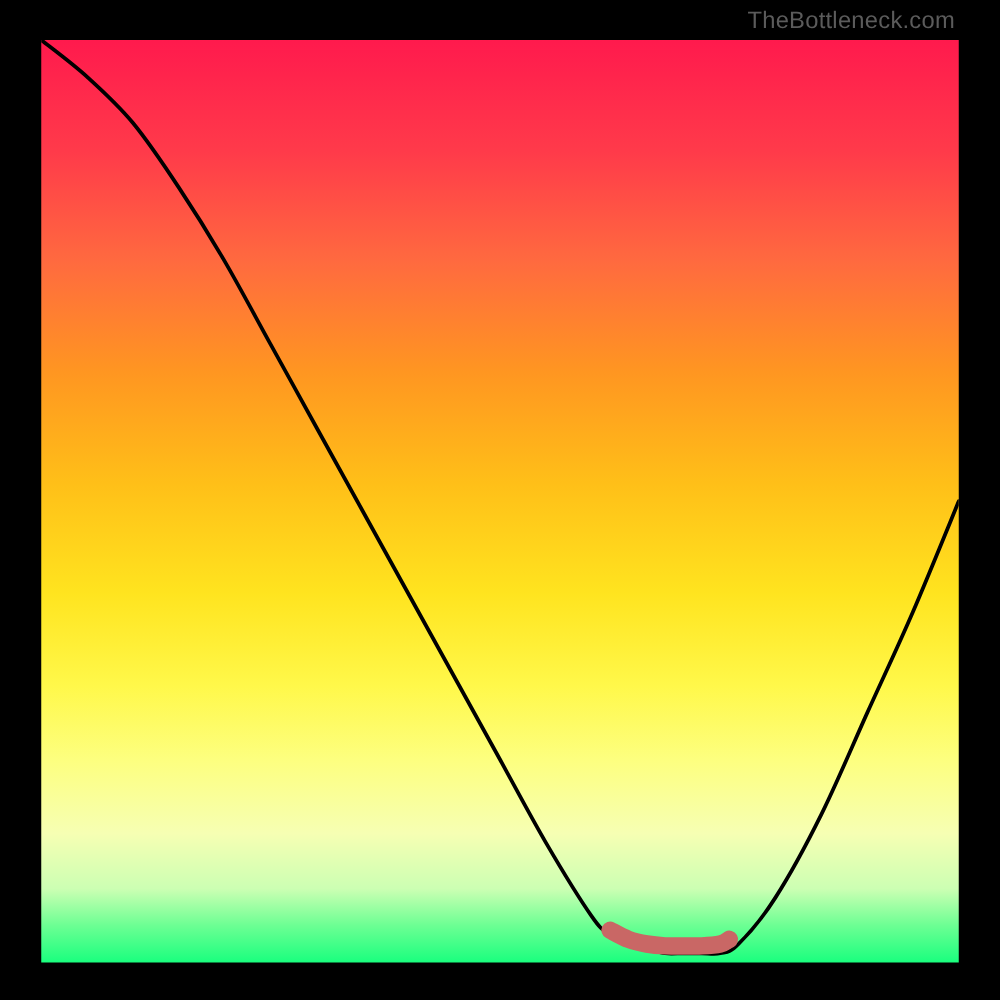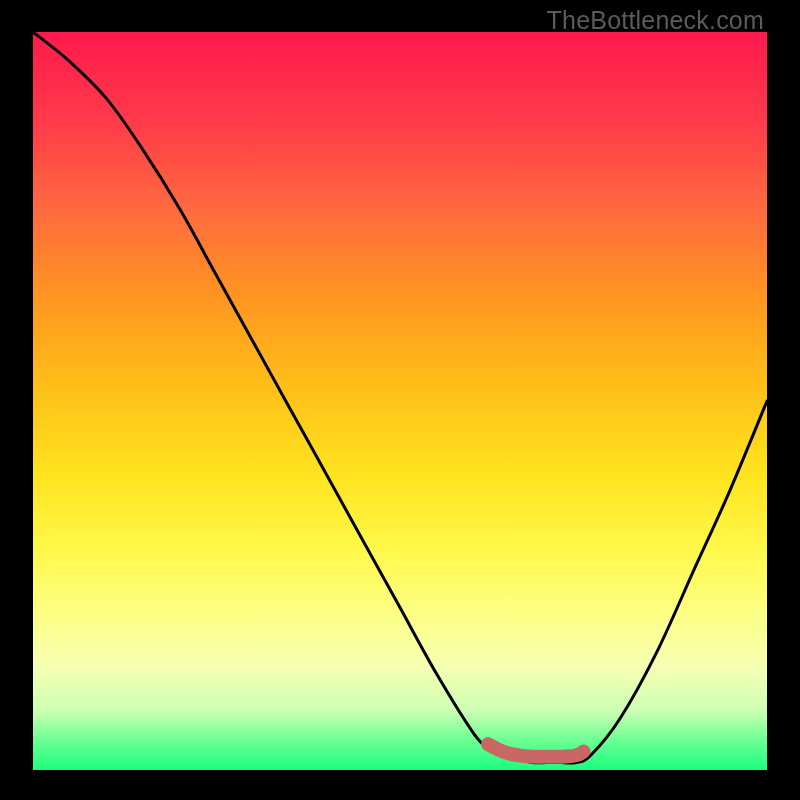--- a/index.html
+++ b/index.html
@@ -36,21 +36,21 @@
       #ccffb3 92%,
       #6cff93 96%,
       #1aff7e 100%
     );
   }
   .watermark {
     position: absolute;
     top: 6px;
     right: 36px;
     color: #5b5b5b;
-    font-size: 25px;
+    font-size: 19px;
     font-weight: 500;
     letter-spacing: 0.2px;
   }
   svg.curve {
     position: absolute;
     left: 0;
     top: 0;
   }
 </style>
 </head>

